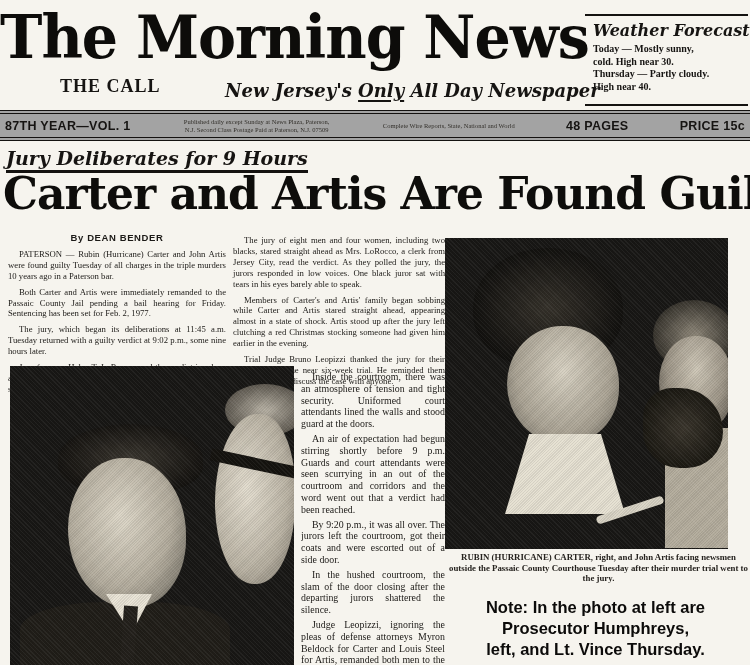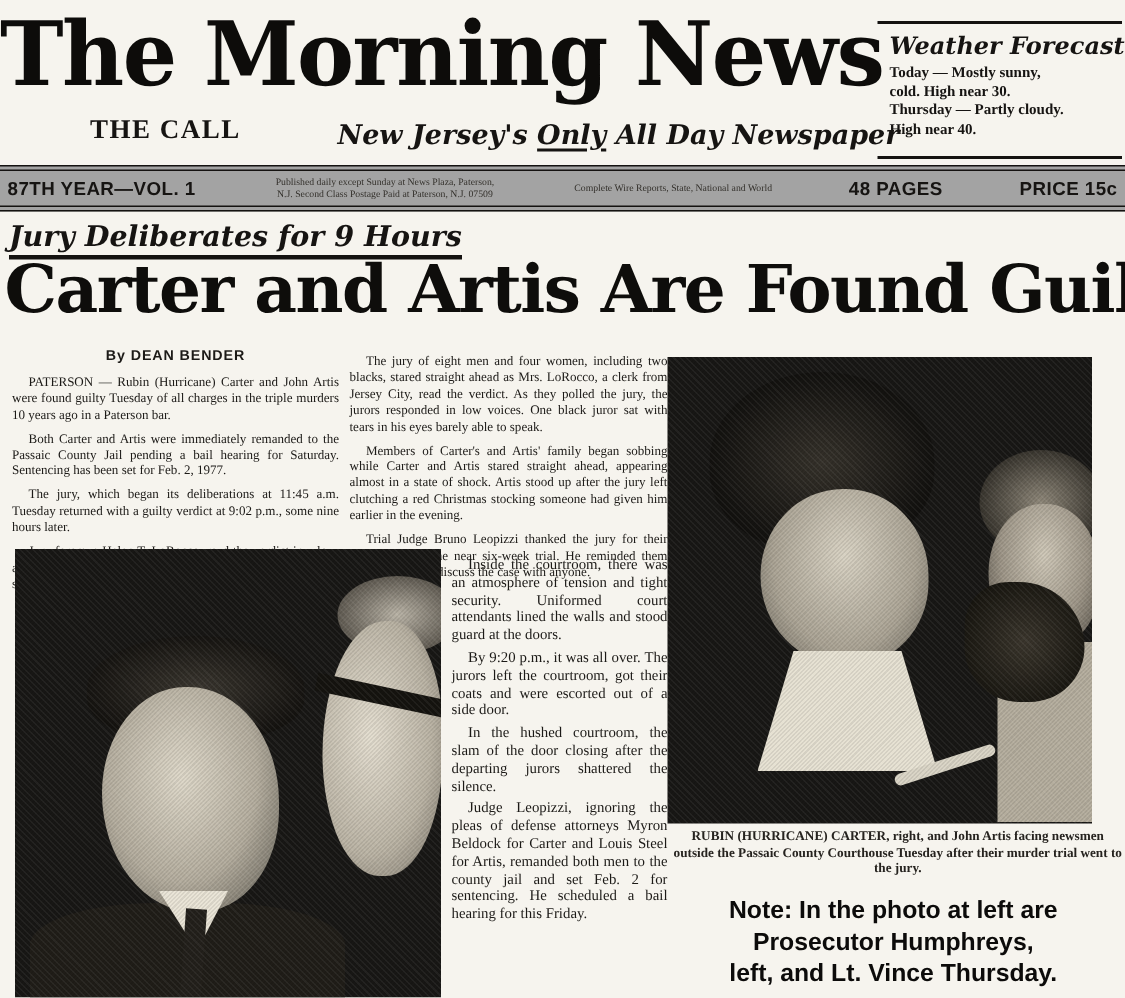--- a/index.html
+++ b/index.html
@@ -138,33 +138,34 @@
   <span class="dl-big">48 PAGES</span>
   <span class="dl-big">PRICE 15c</span>
 </div>
 
 <div class="kicker">Jury Deliberates for 9 Hours</div>
 <div class="headline">Carter and Artis Are Found Guilty</div>
 
 <div class="col col-wide" style="left:8px; top:233px; width:218px;">
   <div class="byline">By DEAN BENDER</div>
   <p>PATERSON — Rubin (Hurricane) Carter and John Artis were found guilty Tuesday of all charges in the triple murders 10 years ago in a Paterson bar.</p>
-  <p>Both Carter and Artis were immediately remanded to the Passaic County Jail pending a bail hearing for Saturday. Sentencing has been set for Feb. 2, 1977.</p>
+  <p>Both Carter and Artis were immediately remanded to the Passaic County Jail pending a bail hearing for Friday. Sentencing has been set for Feb. 2, 1977.</p>
   <p>The jury, which began its deliberations at 11:45 a.m. Tuesday returned with a guilty verdict at 9:02 p.m., some nine hours later.</p>
   <p>Jury foreman Helen T. LoRocco, read the verdict in a low, almost whispering voice as the hushed courtroom erupted into shrieks, as a young woman began to cry uncontrollably.</p>
 </div>
 
 <div class="col col-wide" style="left:233px; top:235px; width:212px;">
   <p>The jury of eight men and four women, including two blacks, stared straight ahead as Mrs. LoRocco, a clerk from Jersey City, read the verdict. As they polled the jury, the jurors responded in low voices. One black juror sat with tears in his eyes barely able to speak.</p>
   <p>Members of Carter's and Artis' family began sobbing while Carter and Artis stared straight ahead, appearing almost in a state of shock. Artis stood up after the jury left clutching a red Christmas stocking someone had given him earlier in the evening.</p>
   <p>Trial Judge Bruno Leopizzi thanked the jury for their service during the near six-week trial. He reminded them they were not to discuss the case with anyone.</p>
 </div>
 
 <div class="col col-narrow" style="left:301px; top:371px; width:144px; height:294px; overflow:hidden;">
   <p>Inside the courtroom, there was an atmosphere of tension and tight security. Uniformed court attendants lined the walls and stood guard at the doors.</p>
+  <p>An air of expectation had begun stirring shortly before 9 p.m. Guards and court attendants were seen scurrying in an out of the courtroom and corridors and the word went out that a verdict had been reached.</p>
   <p>By 9:20 p.m., it was all over. The jurors left the courtroom, got their coats and were escorted out of a side door.</p>
   <p>In the hushed courtroom, the slam of the door closing after the departing jurors shattered the silence.</p>
   <p>Judge Leopizzi, ignoring the pleas of defense attorneys Myron Beldock for Carter and Louis Steel for Artis, remanded both men to the county jail and set Feb. 2 for sentencing. He scheduled a bail hearing for this Friday.</p>
 
 </div>
 
 <div class="photo" style="left:10px; top:366px; width:284px; height:299px;">
   <div class="blob lp-suit1"></div>
   <div class="blob lp-hair1"></div>
   <div class="blob lp-face1"></div>

